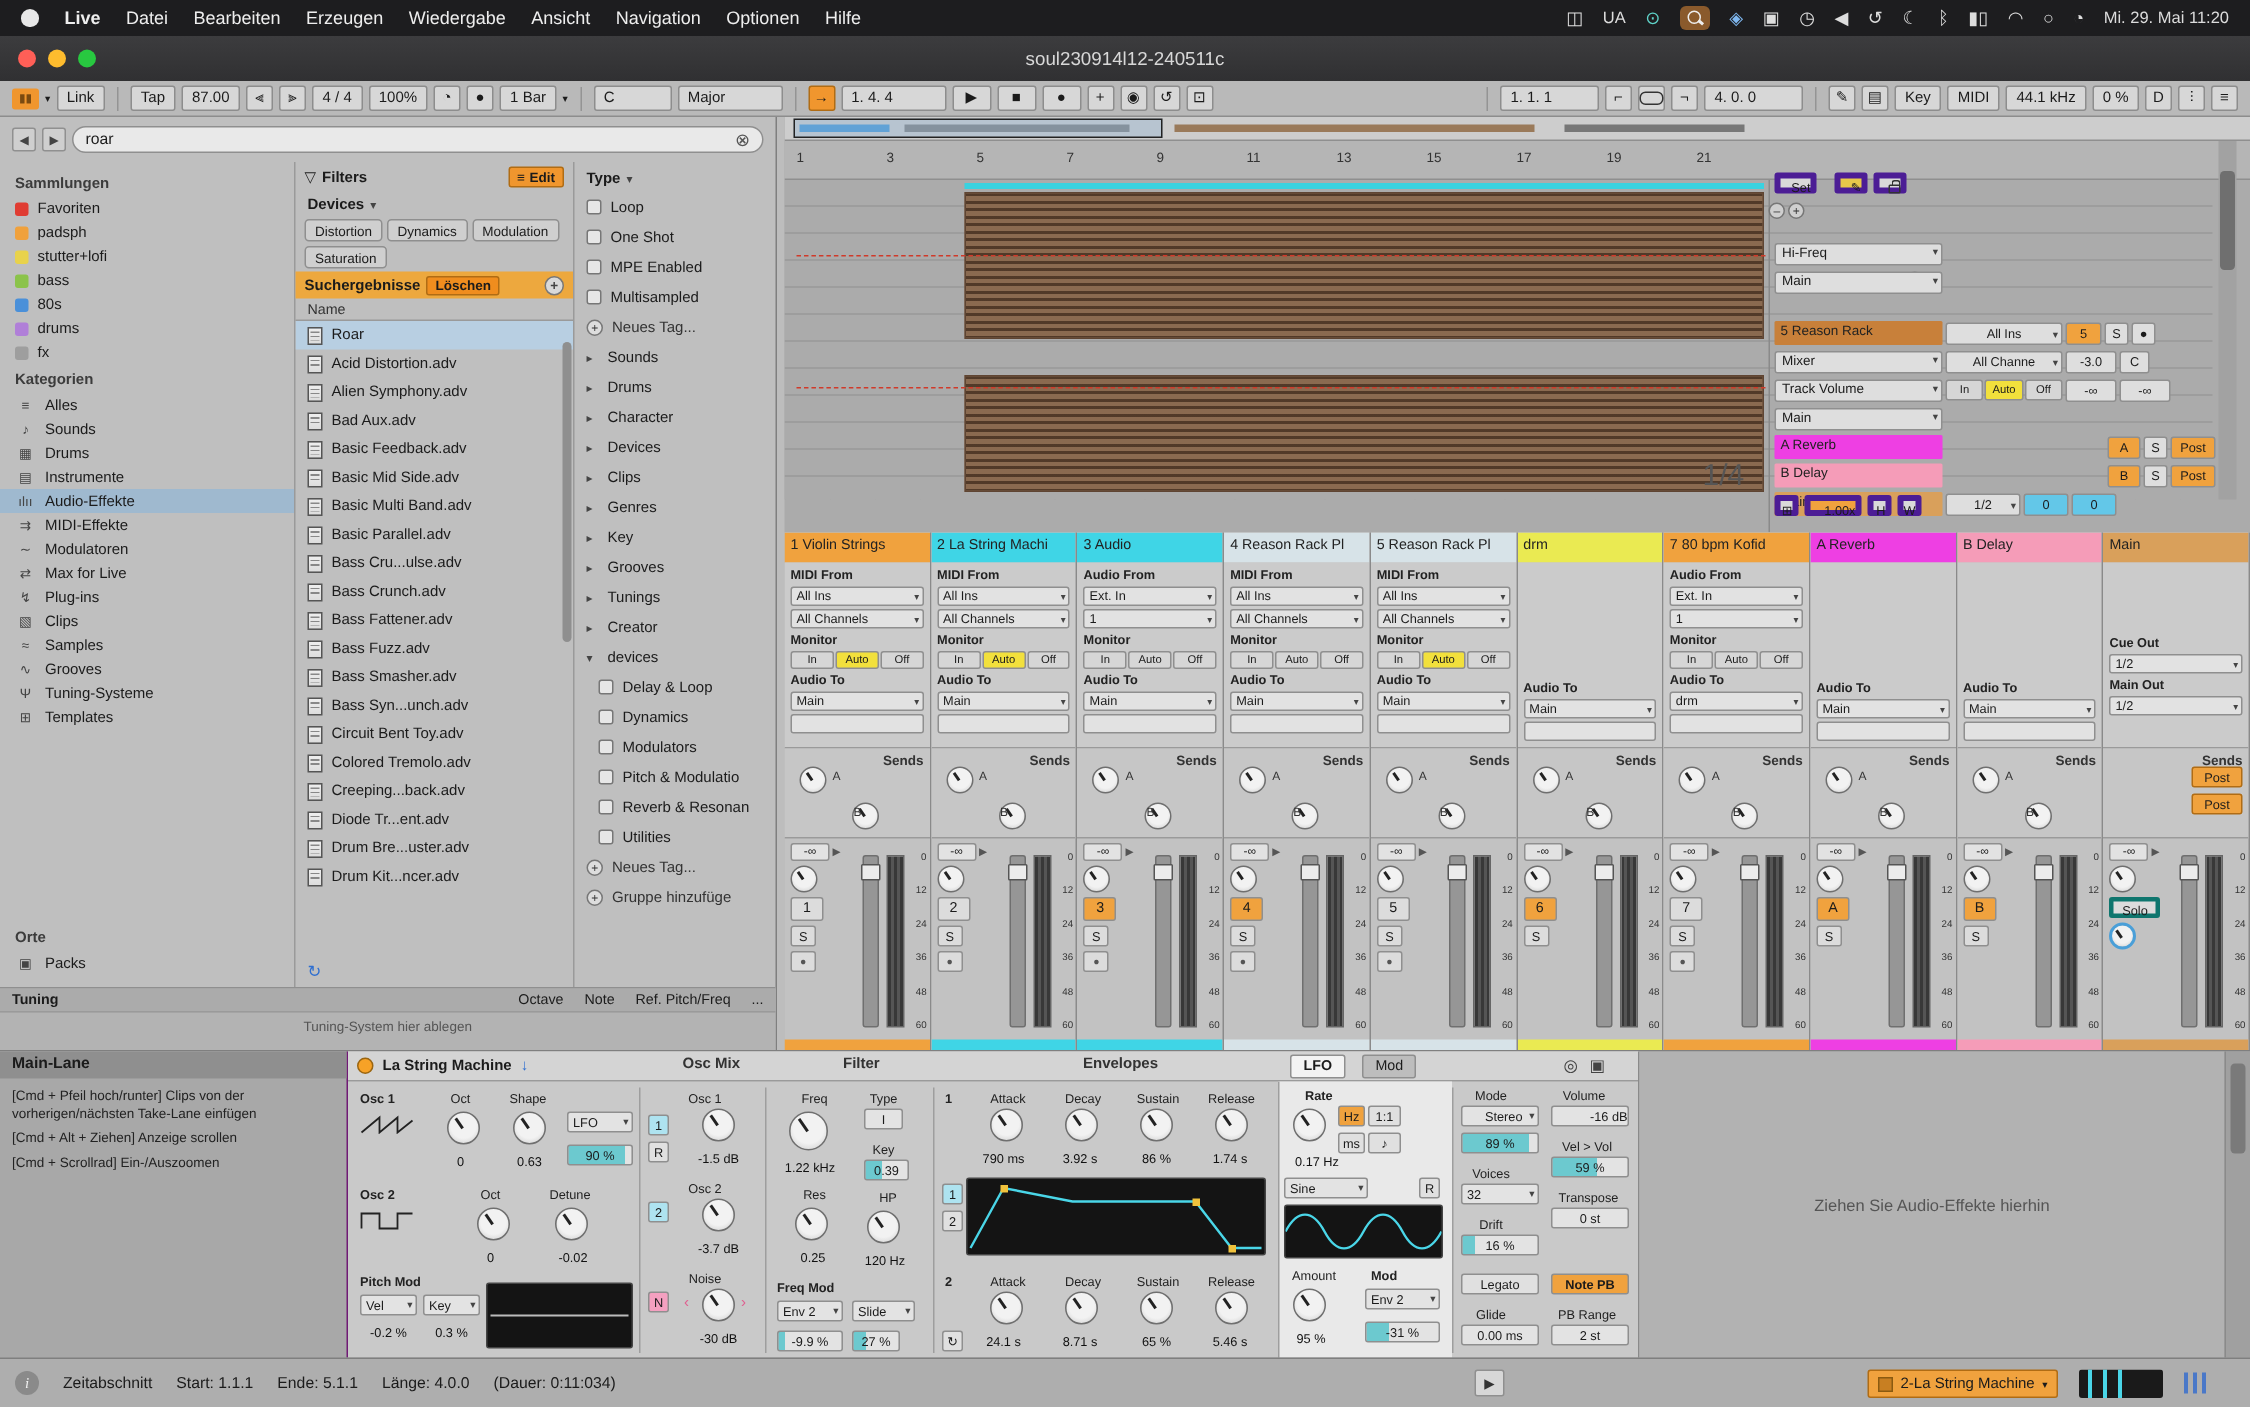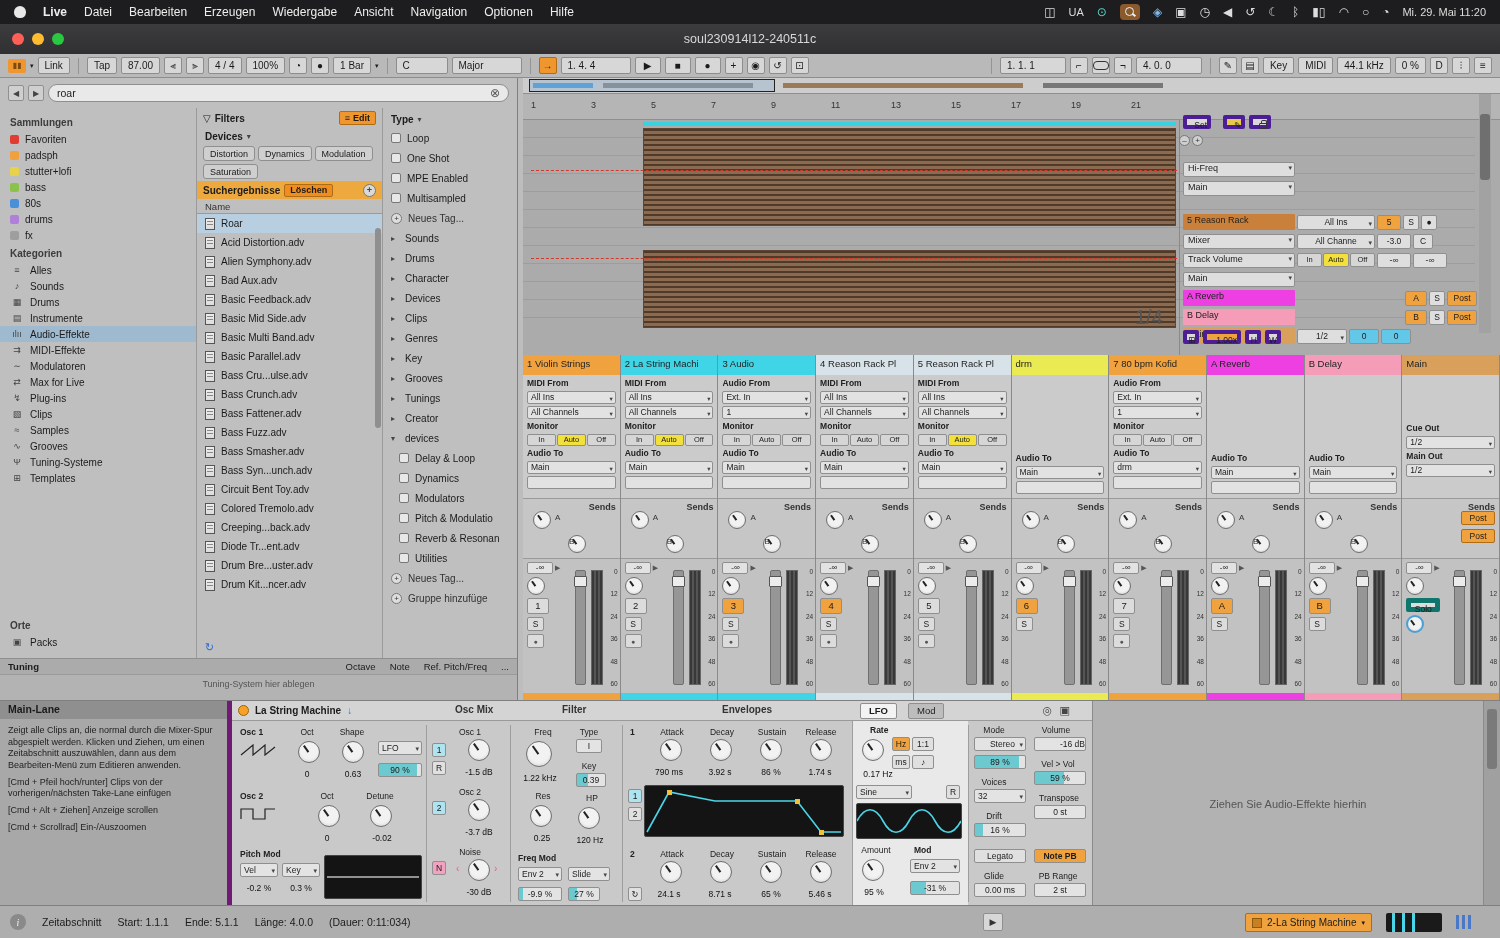--- a/index.html
+++ b/index.html
@@ -120,38 +120,38 @@
 .post{position:absolute;right:4px;width:34px;height:14px;background:#f0a23e;border:1px solid #b06c14;border-radius:2px;font-size:8.5px;text-align:center;line-height:12px}
 .mt-fader{flex:1;display:flex;padding:3px 2px 2px 4px;gap:3px}
 .mf-left{width:44px;display:flex;flex-direction:column;gap:3px;align-items:flex-start}
 .mfrow{display:flex;align-items:center;gap:2px}
 .mf-val{width:26px;height:12px;border:1px solid #8f8f8f;background:#e2e2e2;font-size:8px;text-align:center;line-height:10px;border-radius:2px}
 .mf-arr{font-size:7px;color:#555}
 .numbtn{width:22px;height:16px;border:1px solid #8f8f8f;background:#dcdcdc;border-radius:2px;font-size:9.5px;text-align:center;line-height:14px}
 .numbtn.on{background:#f0a23e}
 .sbtn{width:17px;height:14px;border:1px solid #8f8f8f;background:#dcdcdc;border-radius:2px;font-size:8.5px;text-align:center;line-height:12px}
 .armbtn{width:17px;height:14px;border:1px solid #8f8f8f;background:#dcdcdc;border-radius:2px;font-size:7px;text-align:center;line-height:13px;color:#555}
-.solobtn{width:34px;height:14px;border:5px solid #0f766e;background:#dcdcdc;border-radius:2px;font-size:8.5px;text-align:center;line-height:12px}
+.solobtn{width:34px;height:14px;border:3px solid #0f766e;background:#dcdcdc;border-radius:2px;font-size:8.5px;text-align:center;line-height:12px}
 .mf-right{flex:1;position:relative}
 .fader{position:absolute;left:1px;top:8px;bottom:6px;width:11px;background:#969696;border:1px solid #6f6f6f;border-radius:2px}
 .fader .handle{position:absolute;left:-2px;right:-2px;top:5px;height:11px;background:#ececec;border:1px solid #555;border-radius:1px}
 .meter{position:absolute;left:17px;top:8px;bottom:6px;width:12px;background:repeating-linear-gradient(to right,#383838 0 2px,#555 2px 4px);border:1px solid #666}
 .scale{position:absolute;right:0;top:6px;bottom:4px;width:13px;display:flex;flex-direction:column;justify-content:space-between;align-items:flex-end;font-size:6.5px;color:#333}
 .scale i{font-style:normal}
 .mt-strip{height:7px}
 .knob{display:inline-block;width:22px;height:22px;border-radius:50%;background:radial-gradient(circle at 50% 42%,#f2f2f2 55%,#c8c8c8);border:1px solid #6f6f6f;position:relative;flex:none}
 .knob::after{content:"";position:absolute;left:50%;top:2px;width:2px;height:8px;background:#222;transform:translateX(-50%) rotate(-35deg);transform-origin:50% 9px}
 .knob.sm{width:18px;height:18px}
 .knob.sm::after{height:6px;transform-origin:50% 7px}
 .knob.knb{width:26px;height:26px}
 .knob.knb::after{height:10px;transform-origin:50% 11px}
 .knob.cue{border:2px solid #4a9fd8}
 
 #deckrow{position:absolute;left:0;top:700px;width:1500px;height:205px;background:#b2b2b2;border-top:1px solid #7f7f7f}
-#infopanel{position:absolute;left:0;top:0;width:232px;height:205px;background:#a8a8a8;border-right:5px solid #701a75}
+#infopanel{position:absolute;left:0;top:0;width:232px;height:205px;background:#a8a8a8;border-right:1px solid #701a75}
 #infopanel .ih{height:18px;background:#8f8f8f;font-weight:bold;font-size:10.5px;padding:2px 8px}
 #infopanel .ib{padding:6px 8px;font-size:9px;line-height:1.3;color:#222}
 #infopanel .ib p{margin-bottom:5px}
 #device{position:absolute;left:232px;top:0;width:861px;height:205px;background:#c9c9c9;border-right:1px solid #8a8a8a}
 .dev-title{height:20px;background:#d4d4d4;border-bottom:1px solid #9a9a9a;position:relative;font-size:10px;display:flex;align-items:center;padding:0 6px;gap:6px}
 .led{width:11px;height:11px;border-radius:50%;background:#f7a227;border:1px solid #9a6510}
 .mpe{color:#2f6fd0;font-weight:bold}
 .dsec{position:absolute;top:3px;font-size:10px;font-weight:bold;color:#333}
 .dtab{position:absolute;top:2px;height:16px;border:1px solid #8f8f8f;background:#bdbdbd;border-radius:2px;padding:0 8px;font-size:9.5px;line-height:14px}
 .dtab.on{background:#f3f3f3;font-weight:bold}
@@ -1166,21 +1166,20 @@
      </div>
    </div>
    <div class="mt-strip" style="background:#d9a05b"></div>
  </div>
   </div>
 
 <div id="deckrow">
   <div id="infopanel">
     <div class="ih">Main-Lane</div>
     <div class="ib">
-      <p>Zeigt alle Clips an, die normal durch die Mixer-Spur abgespielt werden. Klicken und Ziehen, um einen Zeitabschnitt auszuwählen, dann aus dem Bearbeiten-Menü zum Editieren anwenden.</p>
       <p>[Cmd + Pfeil hoch/runter] Clips von der vorherigen/nächsten Take-Lane einfügen</p>
       <p>[Cmd + Alt + Ziehen] Anzeige scrollen</p>
       <p>[Cmd + Scrollrad] Ein-/Auszoomen</p>
     </div>
   </div>
   <div id="device">
     <div class="dev-title">
       <span class="led"></span>
       <b>La String Machine</b>
       <span class="mpe">↓</span>

